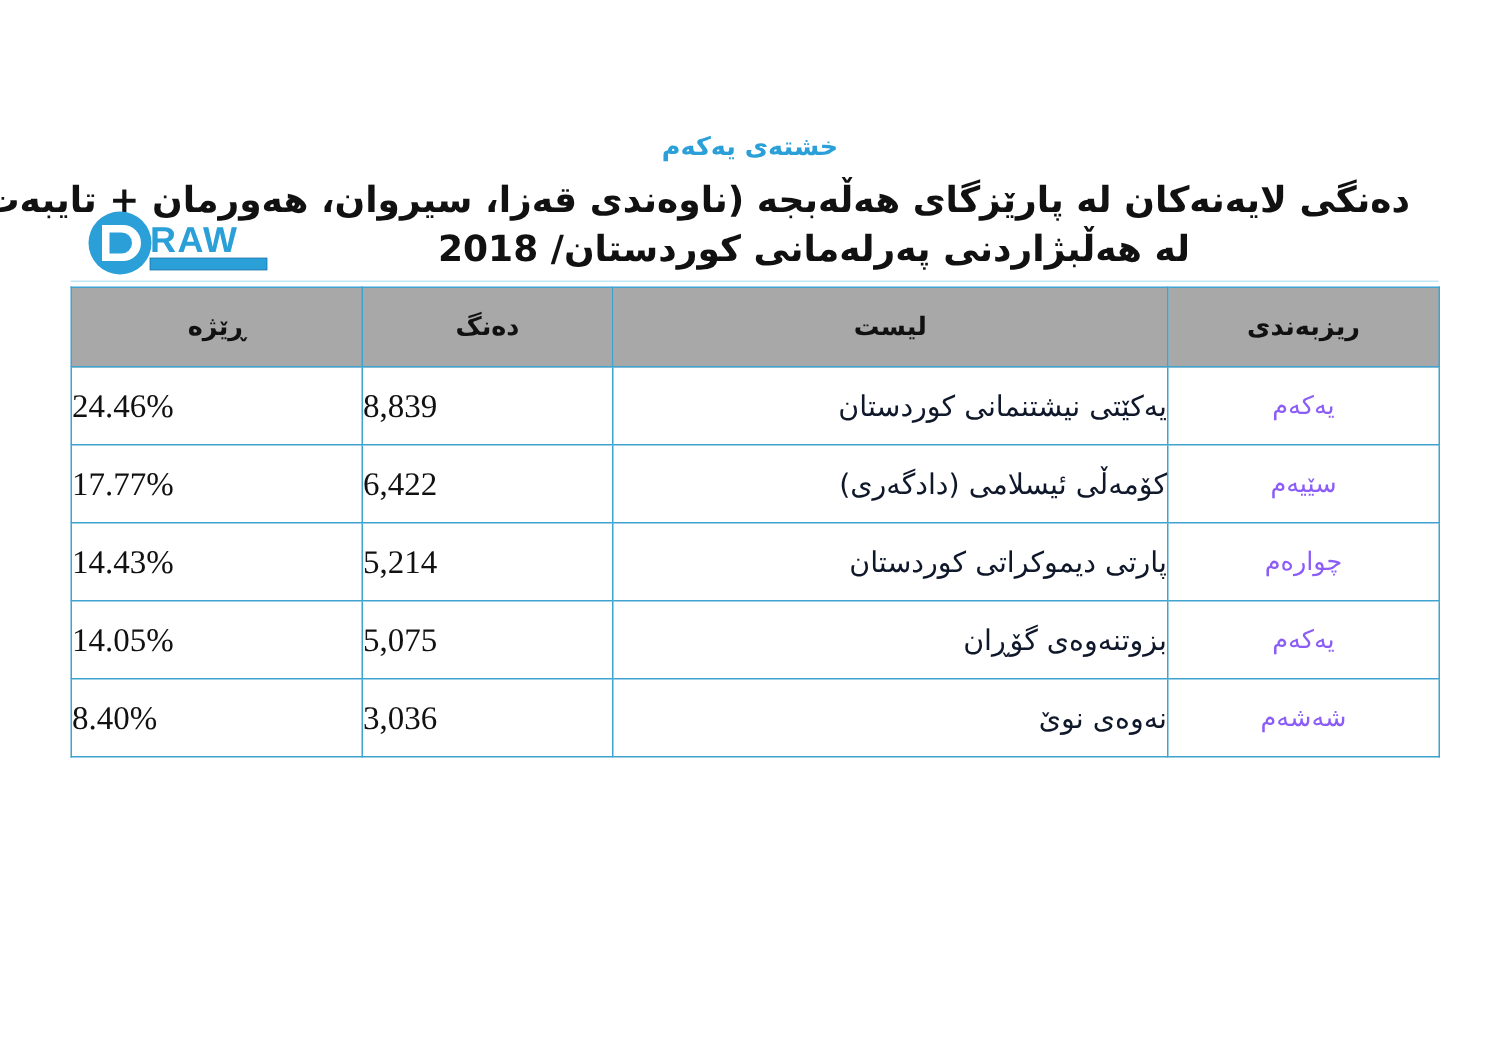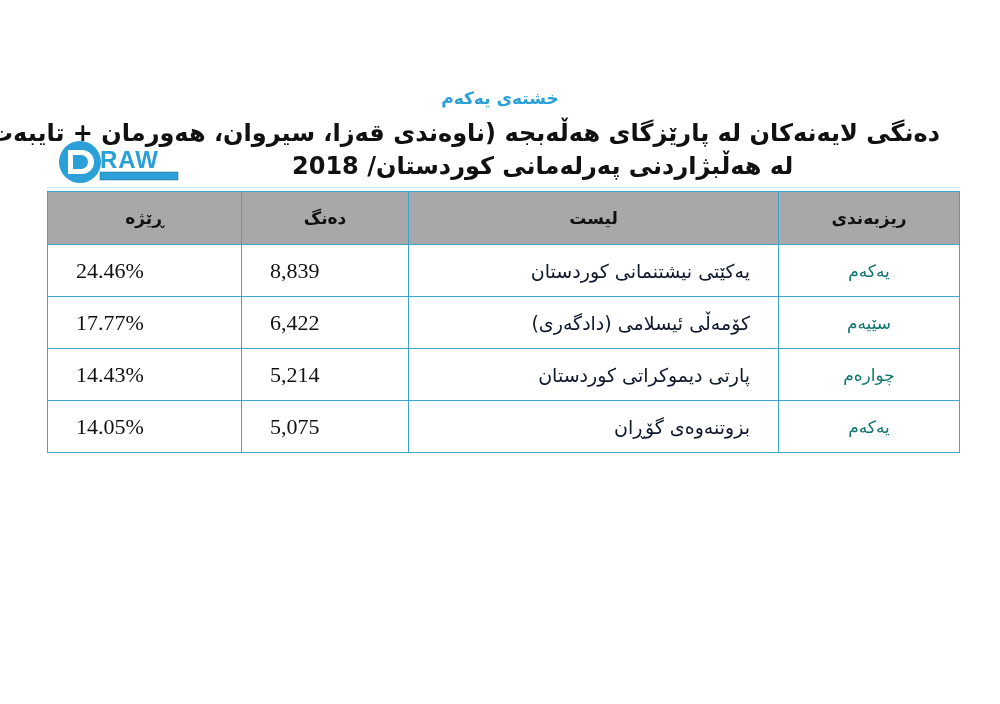--- a/index.html
+++ b/index.html
@@ -57,21 +57,21 @@
       position: absolute;
       left: 47px;
       top: 191px;
       width: 912px;
       border-collapse: collapse;
       table-layout: fixed;
     }
     .doc-table td, .doc-table th {
       border: 1.5px solid #3fa3d0;
       height: 51px;
-      padding: 0 28px;
+      padding: 0 0;
       font-weight: normal;
     }
     .doc-table th {
       background: #a8a8a8;
       height: 52px;
       direction: rtl;
       text-align: center;
       font-family: "DejaVu Sans", sans-serif;
       font-weight: bold;
       font-size: 17px;
@@ -88,21 +88,21 @@
       text-align: right;
       font-family: "DejaVu Sans", sans-serif;
       font-size: 19px;
       color: #0f172a;
     }
     .rank {
       direction: rtl;
       text-align: center;
       font-family: "DejaVu Sans", sans-serif;
       font-size: 17px;
-      color: #0f766e;
+      color: #8b5cf6;
     }
     .total-label {
       direction: rtl;
       text-align: center;
       font-family: "DejaVu Sans", sans-serif;
       font-weight: bold;
       font-size: 17px;
     }
     .bold {
       font-weight: bold;
@@ -169,14 +169,20 @@
       <td class="num">5,214</td>
       <td class="name">پارتی دیموکراتی کوردستان</td>
       <td class="rank">چوارەم</td>
     </tr>
     <tr>
       <td class="num">14.05%</td>
       <td class="num">5,075</td>
       <td class="name">بزوتنەوەی گۆڕان</td>
       <td class="rank">یەکەم</td>
     </tr>
+    <tr>
+      <td class="num">8.40%</td>
+      <td class="num">3,036</td>
+      <td class="name">نەوەی نوێ</td>
+      <td class="rank">شەشەم</td>
+    </tr>
   </tbody>
 </table>
 
 </body></html>

